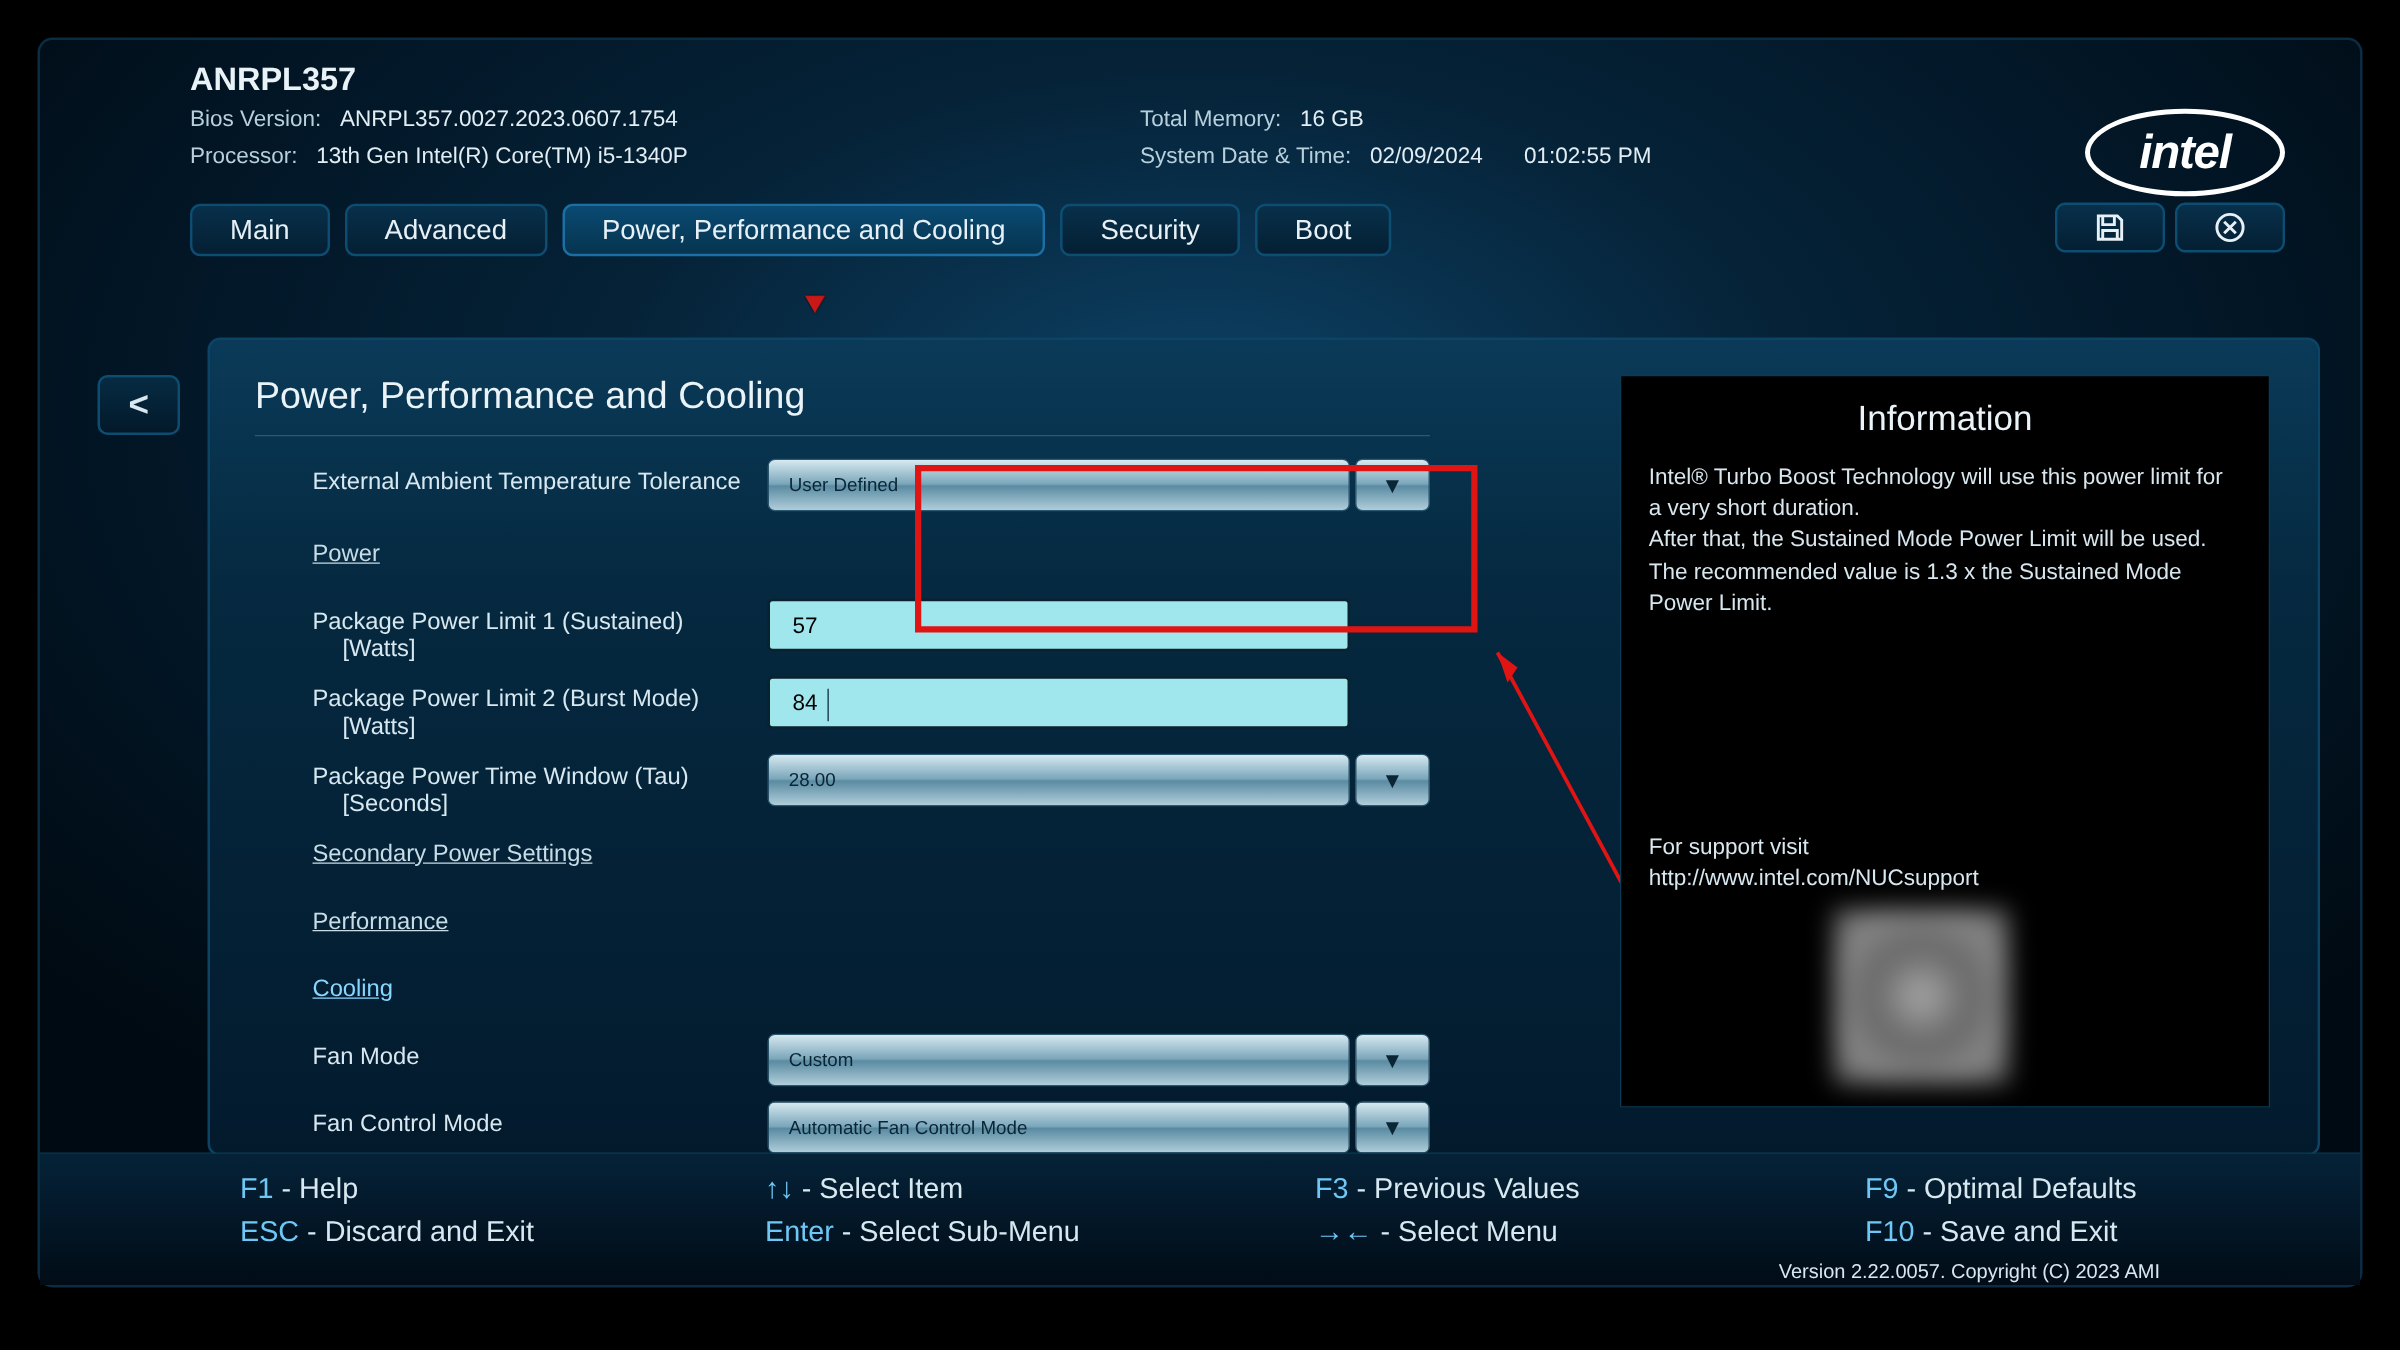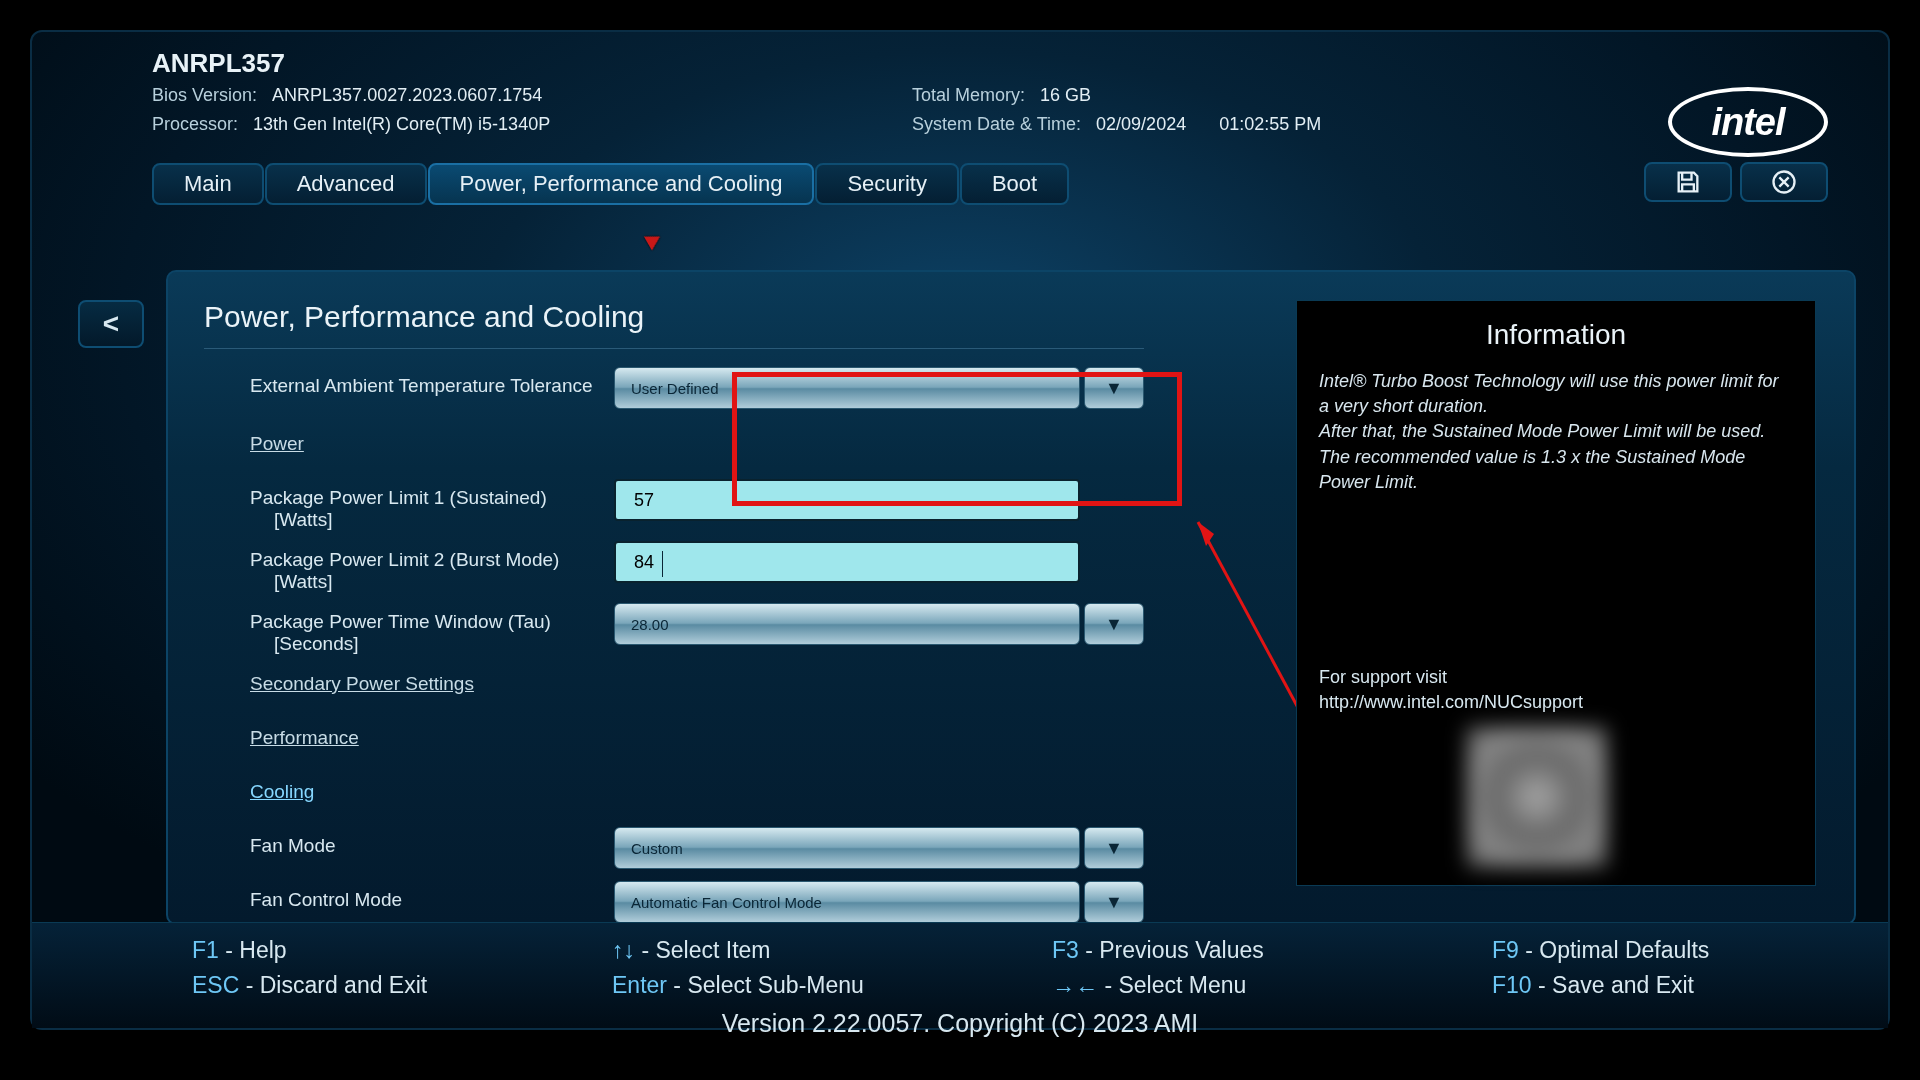--- a/index.html
+++ b/index.html
@@ -51,21 +51,21 @@
     justify-content: center;
     font-style: italic;
     font-weight: bold;
     font-size: 38px;
     color: #fff;
     letter-spacing: -1px;
   }
   
   .tabs {
     display: flex;
-    gap: 1px;
+    gap: 12px;
     padding-left: 120px;
     height: 44px;
     align-items: center;
     position: relative;
   }
   .tab {
     background: linear-gradient(#08304a, #041f33);
     border: 2px solid #0e4d72;
     border-radius: 8px;
     padding: 6px 30px;
@@ -242,21 +242,20 @@
   .info-title {
     text-align: center;
     font-size: 28px;
     color: #eaf3f8;
     margin-bottom: 18px;
   }
   .info-text {
     font-size: 18px;
     line-height: 1.4;
     color: #d8e6ee;
-    font-style: italic;
   }
   .info-support {
     position: absolute;
     bottom: 170px;
     left: 22px;
     font-size: 18px;
     line-height: 1.4;
   }
   .qr-blur {
     position: absolute;
@@ -279,22 +278,22 @@
     padding: 14px 160px 6px 160px;
   }
   .hint-grid {
     display: grid;
     grid-template-columns: 420px 440px 440px 340px;
     gap: 8px 0;
     font-size: 23px;
   }
   .hint .k { color: #6ec7f5; }
   .version {
-    text-align: center;
-    font-size: 25px;
+    text-align: right;
+    font-size: 16px;
     margin-top: 10px;
     color: #d8e8f0;
   }
 </style>
 </head>
 <body>
 
 <div class="bios-frame">
 
   <div class="header">

